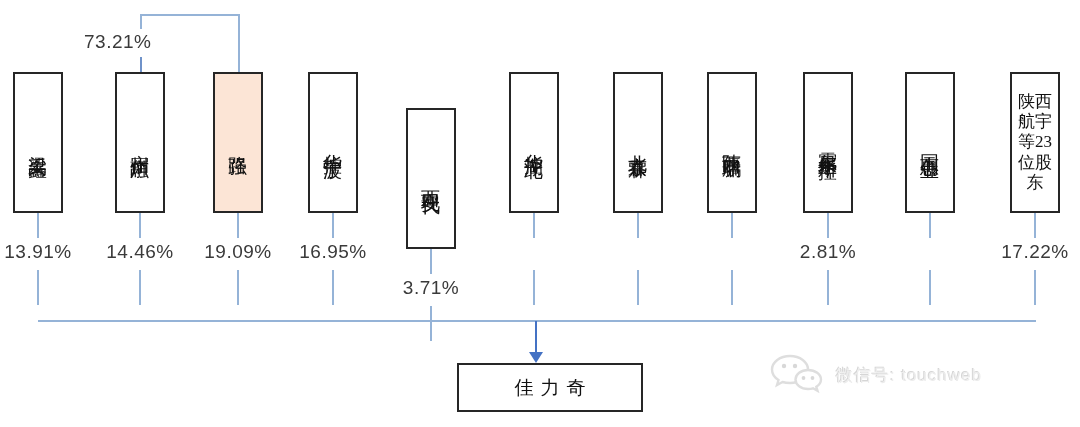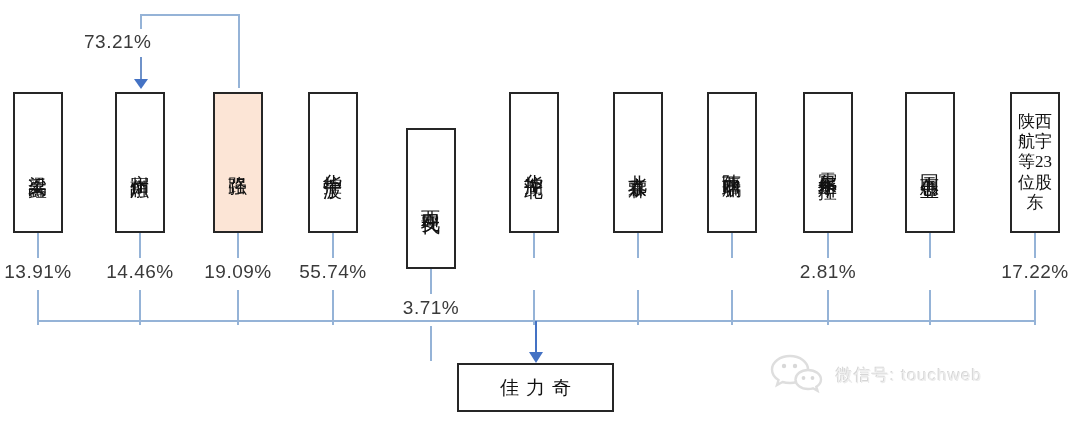--- a/index.html
+++ b/index.html
@@ -13,21 +13,21 @@
   html,body{margin:0;padding:0;background:#ffffff;}
   .canvas{
     position:relative;width:1080px;height:427px;background:#ffffff;
     font-family:"Liberation Sans",sans-serif;overflow:hidden;
   }
   .hline,.vline{position:absolute;background:var(--connector);}
   .hline{height:1.5px;}
   .vline{width:1.5px;}
 
   
-  .sh-col{position:absolute;top:92px;width:50px;height:233px;}
+  .sh-col{position:absolute;top:72px;width:50px;height:233px;}
   .sh-box{
     position:absolute;top:0;left:0;width:50px;height:141px;box-sizing:border-box;
     border:2px solid var(--box-border);background:#ffffff;
     display:flex;align-items:center;justify-content:center;
   }
   .sh-box.highlight{background:var(--highlight-fill);}
   .sh-name{
     writing-mode:vertical-rl;text-orientation:upright;
     font-family:"Liberation Serif",serif;font-size:19px;line-height:1;
     letter-spacing:2px;color:#111111;white-space:nowrap;
@@ -55,21 +55,21 @@
     border-top:10px solid var(--arrow);
   }
   .annot-head{left:134px;top:79px;}
 
   
   .bus{top:320px;left:38px;width:998px;}
   .drop-stem{left:535.3px;top:321px;height:32px;background:var(--arrow);width:1.6px;}
   .drop-head{left:528.5px;top:352px;border-left-width:7.5px;border-right-width:7.5px;border-top-width:11px;}
 
   .company-box{
-    position:absolute;left:457px;top:363px;width:157px;height:49px;box-sizing:border-box;
+    position:absolute;left:457px;top:363px;width:186px;height:49px;box-sizing:border-box;
     border:2px solid var(--box-border);background:#ffffff;
     display:flex;align-items:center;justify-content:center;
   }
   .company-name{
     font-family:"Liberation Serif",serif;font-size:19px;color:#111111;
     letter-spacing:7px;text-indent:7px;
   }
 
   
   .watermark{
@@ -117,21 +117,21 @@
       </div>
       <div class="vline stub1"></div>
       <div class="pct">19.09%</div>
       <div class="vline stub2"></div>
     </div>
       <div class="sh-col" style="left: 308px;">
       <div class="sh-box">
         <span class="sh-name">华控宁波</span>
       </div>
       <div class="vline stub1"></div>
-      <div class="pct">55.74%</div>
+      <div class="pct">16.95%</div>
       <div class="vline stub2"></div>
     </div>
       <div class="sh-col" style="left: 406px; margin-top: 36px;">
       <div class="sh-box">
         <span class="sh-name">西安现代</span>
       </div>
       <div class="vline stub1"></div>
       <div class="pct">3.71%</div>
       <div class="vline stub2"></div>
     </div>

